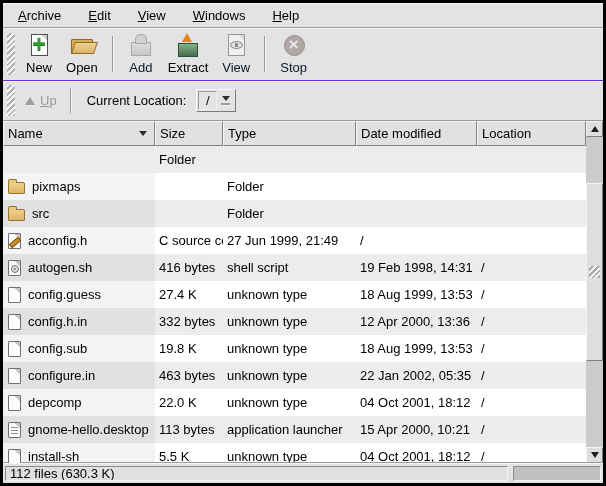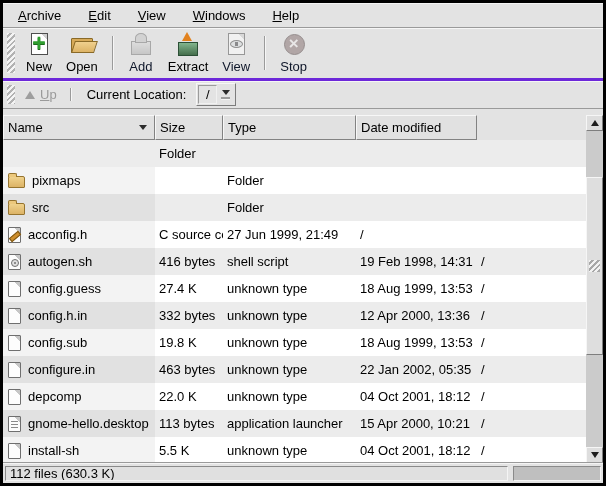--- a/index.html
+++ b/index.html
@@ -13,21 +13,21 @@
     display:flex;flex-direction:column;
     overflow:hidden;
   }
   
   .menubar{height:25px;display:flex;align-items:center;padding-left:6px;
     border-bottom:1px solid #9a9a9a;box-shadow:0 1px 0 #f4f4f4 inset;flex:0 0 auto;}
   .menu-item{padding:3px 9px;margin-right:9px;cursor:default;}
   .accel{text-decoration:underline;}
   
   .toolbar{height:53px;display:flex;align-items:center;padding:2px 2px;
-    border-bottom:3px solid #6d28d9;box-shadow:0 1px 0 #f6f6f6 inset;flex:0 0 auto;}
+    border-bottom:1px solid #6d28d9;box-shadow:0 1px 0 #f6f6f6 inset;flex:0 0 auto;}
   .handle{width:8px;align-self:stretch;margin:3px 4px 3px 2px;
     background:repeating-linear-gradient(135deg,#f4f4f4 0 2px,#b2b2b2 2px 4px);}
   .vsep{width:2px;align-self:stretch;margin:6px 7px;
     background:linear-gradient(90deg,#9a9a9a 50%,#f6f6f6 50%);}
   .tbtn{display:flex;flex-direction:column;align-items:center;gap:2px;
     padding:2px 7px;background:transparent;border:none;cursor:default;}
   .tbtn .lbl{font-size:13px;color:#000;}
   .tbtn.disabled .lbl{color:#0f172a;}
   .tbtn.disabled .tb-icon{opacity:.5;filter:grayscale(75%);}
   .tb-icon{width:26px;height:25px;position:relative;}
@@ -64,37 +64,37 @@
     border:1px solid #4e4e4e;}
   .tb-icon.view-file-icon::after{content:"";position:absolute;left:7px;top:8px;
     width:11px;height:6px;border:1px solid #3e3e3e;border-radius:50%;
     background:radial-gradient(circle at 50% 50%,#334 2px,#cfe0ea 2px);}
   
   .tb-icon.stop-icon::before{content:"";position:absolute;left:3px;top:2px;
     width:19px;height:19px;border-radius:50%;background:#b65c5c;border:1px solid #6d3030;}
   .tb-icon.stop-icon::after{content:"×";position:absolute;left:50%;top:50%;
     transform:translate(-50%,-54%);color:#f4eaea;font-weight:bold;font-size:17px;}
   
-  .locationbar{height:28px;display:flex;align-items:center;padding:1px 2px;
+  .locationbar{height:40px;display:flex;align-items:center;padding:1px 2px;
     border-bottom:1px solid #9a9a9a;box-shadow:0 1px 0 #f6f6f6 inset;flex:0 0 auto;}
   .up-btn{display:flex;align-items:center;gap:5px;padding:2px 6px;color:#9a9a9a;cursor:default;}
   .up-tri{width:0;height:0;border-left:5px solid transparent;border-right:5px solid transparent;
     border-bottom:8px solid #9e9e9e;}
   .loc-label{margin:0 10px 0 8px;}
   .combo{display:flex;align-items:stretch;height:23px;background:#e3e3e3;
     border:1px solid;border-color:#f7f7f7 #7c7c7c #7c7c7c #f7f7f7;padding:1px;}
   .combo .val{width:19px;display:flex;align-items:center;justify-content:center;
     border:1px solid;border-color:#9c9c9c #f0f0f0 #f0f0f0 #9c9c9c;background:#e3e3e3;}
   .combo .btn{width:17px;display:flex;flex-direction:column;align-items:center;
     justify-content:center;gap:2px;}
   .combo .btn::before{content:"";width:0;height:0;border-left:4px solid transparent;
     border-right:4px solid transparent;border-top:5px solid #2c2c2c;}
   .combo .btn::after{content:"";width:9px;height:2px;background:#9c9c9c;box-shadow:0 1px 0 #f4f4f4;}
   
-  .table-area{flex:1;display:flex;min-height:0;margin-top:6px;}
+  .table-area{flex:1;display:flex;min-height:0;}
   .table-cols{flex:1;display:flex;flex-direction:column;min-width:0;}
   .grid{display:grid;grid-template-columns:152px 68px 133px 121px minmax(0,1fr);}
   .hrow{flex:0 0 auto;}
   .hcell{height:25px;background:#e1e1e1;border:1px solid;
     border-color:#f7f7f7 #828282 #828282 #f7f7f7;display:flex;align-items:center;
     padding:0 4px;cursor:default;overflow:hidden;white-space:nowrap;}
   .sort-arrow{margin-left:auto;margin-right:3px;width:0;height:0;
     border-left:4px solid transparent;border-right:4px solid transparent;
     border-top:5px solid #2c2c2c;}
   .tbody{flex:1;background:#fff;overflow:hidden;}
@@ -219,20 +219,23 @@
         </div>
         <div class="hcell">
             <span>Size</span>
           </div>
         <div class="hcell">
             <span>Type</span>
           </div>
         <div class="hcell">
             <span>Date modified</span>
           </div>
+        <div class="hcell">
+            <span>Location</span>
+          </div>
       </div>
       <div class="tbody">
 
         <div class="grid row">
           <div class="cell"></div>
           <div class="cell">Folder</div>
           <div class="cell"></div>
           <div class="cell"></div>
         </div>
 

